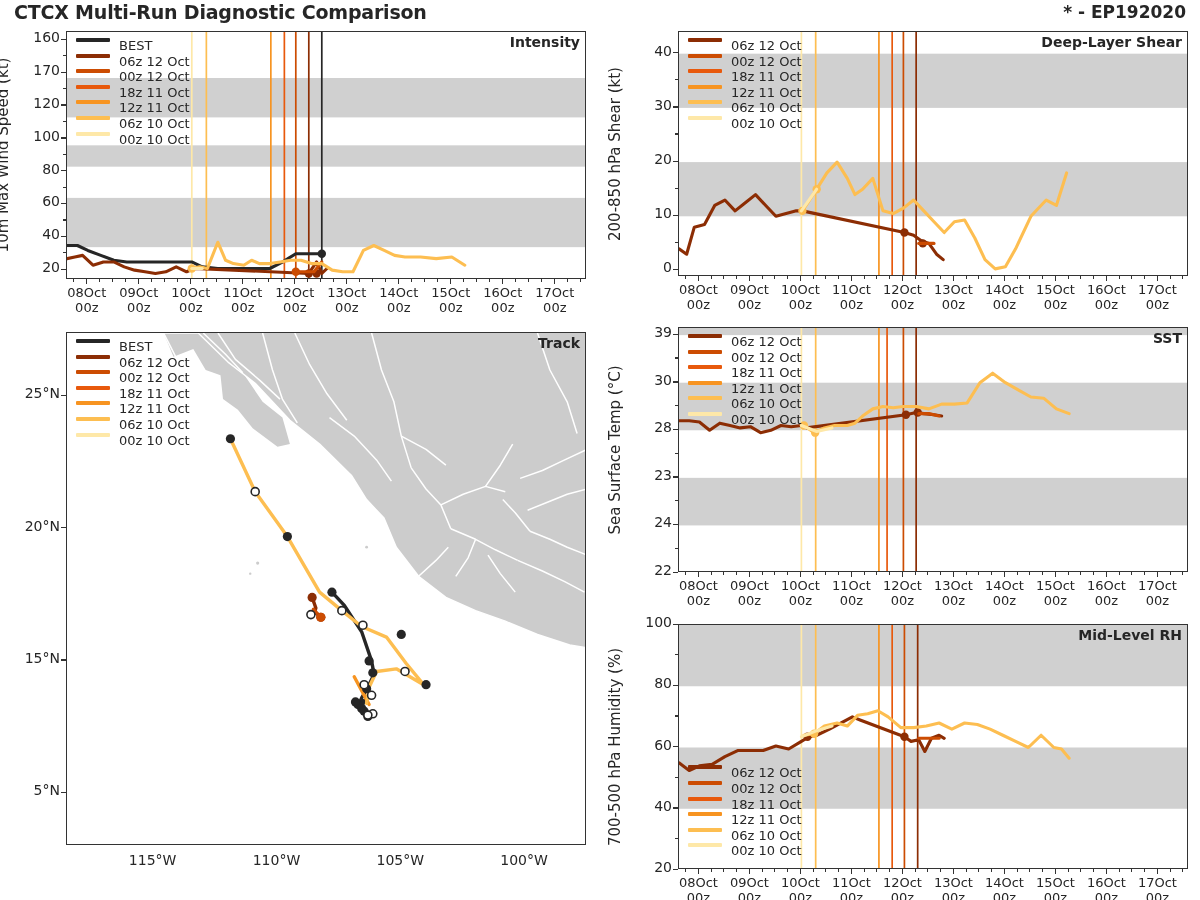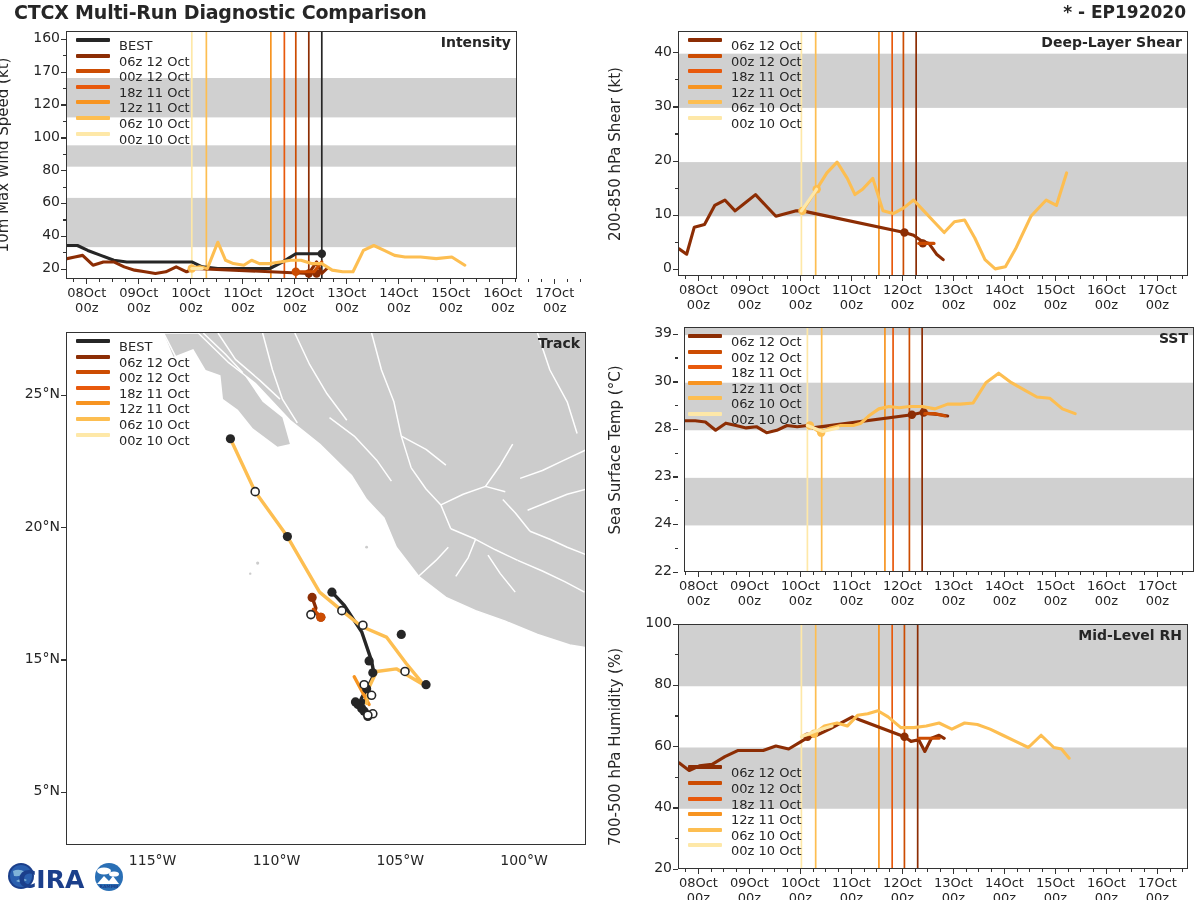--- a/index.html
+++ b/index.html
@@ -26,21 +26,21 @@
 <body>
 
 <div class="root">
 
   <div class="hdr">
     <div class="title-l">CTCX Multi-Run Diagnostic Comparison</div>
     <div class="title-r">* - EP192020</div>
   </div>
 
   <div id="panels">
-      <div class="panel" style="left: 66px; top: 31px; width: 451px; height: 248px;">
+      <div class="panel" style="left: 66px; top: 31px; width: 520px; height: 248px;">
         <div class="frame">
           <svg width="520" height="248" class="plotsvg">
             <rect x="0" width="520" y="165.88079470198676" height="49.27152317880794" fill="#d0d0d0"></rect>
             <rect x="0" width="520" y="113.32450331125827" height="21.350993377483434" fill="#d0d0d0"></rect>
             <rect x="0" width="520" y="45.98675496688742" height="39.417218543046346" fill="#d0d0d0"></rect>
             <line x1="124.8" x2="124.8" y1="0" y2="248" stroke="#fee8a8" stroke-width="1.7"></line>
             <line x1="139.35999999999996" x2="139.35999999999996" y1="0" y2="248" stroke="#fdbe51" stroke-width="1.7"></line>
             <line x1="203.83999999999995" x2="203.83999999999995" y1="0" y2="248" stroke="#f79421" stroke-width="1.7"></line>
             <line x1="217.35999999999993" x2="217.35999999999993" y1="0" y2="248" stroke="#e8590c" stroke-width="1.7"></line>
             <line x1="228.79999999999998" x2="228.79999999999998" y1="0" y2="248" stroke="#cc4c02" stroke-width="1.7"></line>
@@ -291,21 +291,21 @@
         </div>
         <div class="lgrow">
           <span class="lgline" style="background: rgb(253, 190, 81);"></span>
           <span class="lglbl">06z 10 Oct</span>
         </div>
         <div class="lgrow">
           <span class="lgline" style="background: rgb(254, 232, 168);"></span>
           <span class="lglbl">00z 10 Oct</span>
         </div>
       </div>
-      <div class="panel" style="left: 678px; top: 327px; width: 510px; height: 245px; margin-left: 6px;">
+      <div class="panel" style="left: 678px; top: 327px; width: 510px; height: 245px;">
         <div class="frame">
           <svg width="510" height="245" class="plotsvg">
             <rect x="0" width="510" y="149.85436893203882" height="47.57281553398059" fill="#d0d0d0"></rect>
             <rect x="0" width="510" y="54.70873786407762" height="47.57281553398059" fill="#d0d0d0"></rect>
             <rect x="0" width="510" y="0" height="7.135922330097031" fill="#d0d0d0"></rect>
             <line x1="122.39999999999999" x2="122.39999999999999" y1="0" y2="245" stroke="#fee8a8" stroke-width="1.7"></line>
             <line x1="136.67999999999995" x2="136.67999999999995" y1="0" y2="245" stroke="#fdbe51" stroke-width="1.7"></line>
             <line x1="199.91999999999996" x2="199.91999999999996" y1="0" y2="245" stroke="#f79421" stroke-width="1.7"></line>
             <line x1="208.07999999999996" x2="208.07999999999996" y1="0" y2="245" stroke="#e8590c" stroke-width="1.7"></line>
             <line x1="224.39999999999998" x2="224.39999999999998" y1="0" y2="245" stroke="#cc4c02" stroke-width="1.7"></line>
@@ -650,32 +650,14 @@
           <span class="lgline" style="background: rgb(253, 190, 81);"></span>
           <span class="lglbl">06z 10 Oct</span>
         </div>
         <div class="lgrow">
           <span class="lgline" style="background: rgb(254, 232, 168);"></span>
           <span class="lglbl">00z 10 Oct</span>
         </div>
       </div>
     </div>
 
-  <div class="logo">
-    <svg width="124" height="42" viewBox="0 0 124 42">
-      <g>
-        <circle cx="15" cy="21" r="13" fill="#1b3f8b"></circle>
-        <circle cx="15" cy="21" r="11" fill="#2a5fae"></circle>
-        <path d="M7 16 q6 -3 12 1 q-4 5 -11 4 z" fill="#7fb3d8"></path>
-        <path d="M10 26 q6 3 11 -1 q-5 -3 -11 1 z" fill="#7fb3d8"></path>
-      </g>
-      <text x="12" y="33" font-family="DejaVu Sans, sans-serif" font-size="25" font-weight="bold" fill="#1b3f8b">CIRA</text>
-      <g>
-        <circle cx="103" cy="22" r="14" fill="#2a6fb5"></circle>
-        <ellipse cx="98" cy="16" rx="7" ry="3.4" fill="#fff"></ellipse>
-        <ellipse cx="108" cy="19" rx="5" ry="2.6" fill="#fff"></ellipse>
-        <path d="M91 29 l7 -8 l5 5 l4 -5 l6 8 z" fill="#fff"></path>
-        <text x="103" y="33" text-anchor="middle" font-family="DejaVu Sans, sans-serif" font-size="4.4" font-weight="bold" fill="#1b3f8b">RAMMB</text>
-      </g>
-    </svg>
-  </div>
 
 </div>
 
 </body></html>

